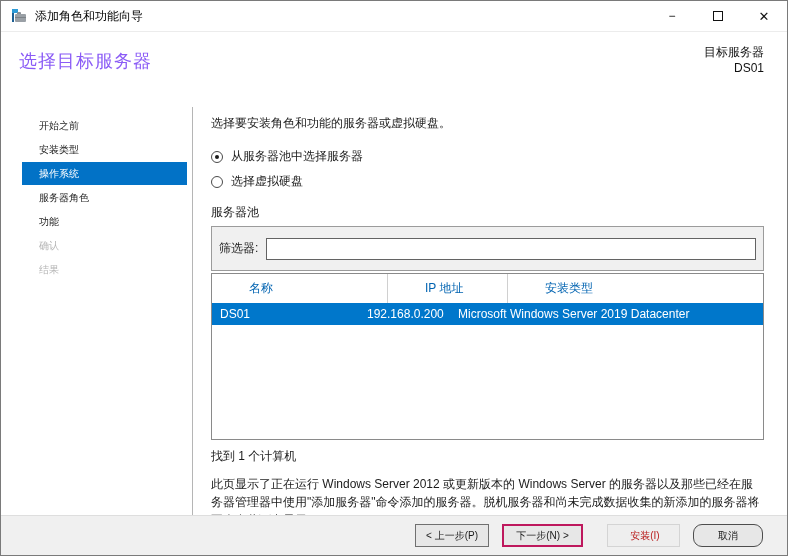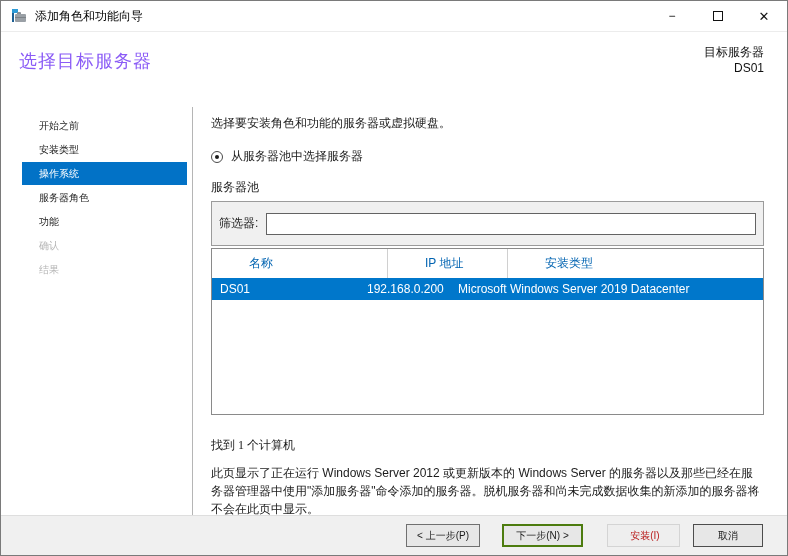--- a/index.html
+++ b/index.html
@@ -75,37 +75,37 @@
   .th.filler { border-right:none; }
   .col-name { width:147px; flex:0 0 auto; }
   .col-ip   { width:91px;  flex:0 0 auto; }
   .col-os   { width:275px; flex:0 0 auto; }
   .col-rest { flex:1; }
   .trow {
     display:flex; height:22px; align-items:center; font-size:12px;
   }
   .trow.selected { background:#0077cb; color:#fff; }
   .td { padding-left:8px; overflow:hidden; white-space:nowrap; }
-  .found { margin-top:22px;font-family:Liberation Serif, serif; }
+  .found { margin-top:8px; }
   .description { margin-top:10px; line-height:18px; max-width:556px; }
   
   .footer {
     position:absolute; left:0; right:0; bottom:0; height:40px;
     background:#f0f0f0; border-top:1px solid #dedede;
     display:flex; align-items:center; justify-content:flex-end; padding-right:24px;
   }
   .btn {
     height:23px; font-size:10px; color:#1b1b1b; background:#e7e7e7;
     border:1px solid #707070; display:flex; align-items:center; justify-content:center;
     padding:0 10px; cursor:default; font-family:inherit;
   }
   .btn.prev { min-width:70px; margin-right:13px; }
-  .btn.next { min-width:81px; margin-right:24px; border:2px solid #4d7c0f;margin-left:9px; }
+  .btn.next { min-width:81px; margin-right:24px; border:2px solid #be185d; }
   .btn.install { min-width:73px; margin-right:13px; color:#b91c1c; border-color:#d4d4d4; background:#eee;padding-left:13px; }
-  .btn.cancel { min-width:70px; border-color:#4d4d4d; }
+  .btn.cancel { min-width:70px; border-color:#4d4d4d;border-radius:9px; }
 </style>
 </head>
 <body>
 
 <div class="window">
 
   <div class="titlebar">
     <svg class="app-icon" viewBox="0 0 16 16">
       <rect x="1" y="1" width="6" height="4" fill="#2e9bd6"></rect>
       <rect x="1" y="5" width="2" height="9" fill="#1c5f93"></rect>
@@ -141,20 +141,24 @@
     <div class="side-item disabled">结果</div>
   </div>
 
   <div class="content">
     <div class="instruction">选择要安装角色和功能的服务器或虚拟硬盘。</div>
 
     <div class="radio-row">
       <span class="radio sel"></span>
       <span>从服务器池中选择服务器</span>
     </div>
+    <div class="radio-row">
+      <span class="radio"></span>
+      <span>选择虚拟硬盘</span>
+    </div>
 
     <div class="pool-label">服务器池</div>
 
     <div class="filter-panel">
       <span class="filter-label">筛选器:</span>
       <input class="filter-input" type="text" value="" style="">
     </div>
 
     <div class="server-table">
       <div class="thead">

